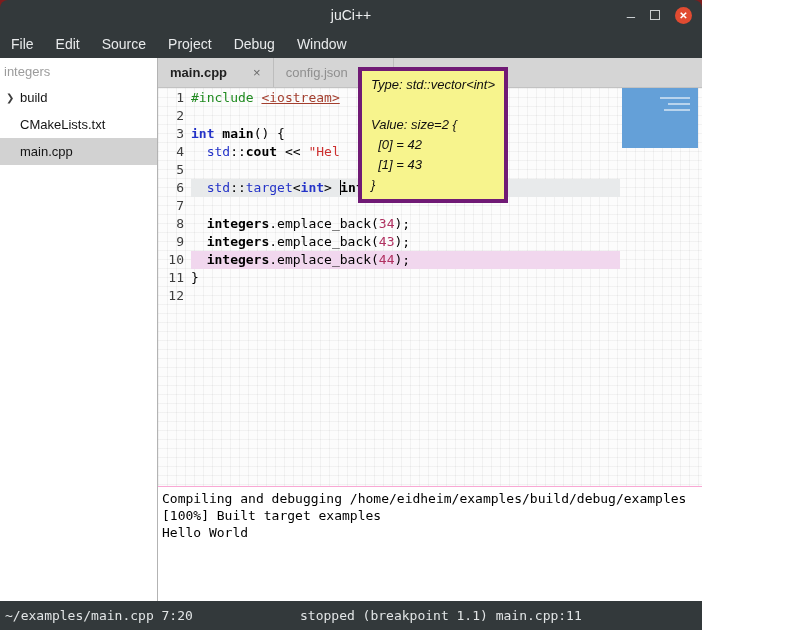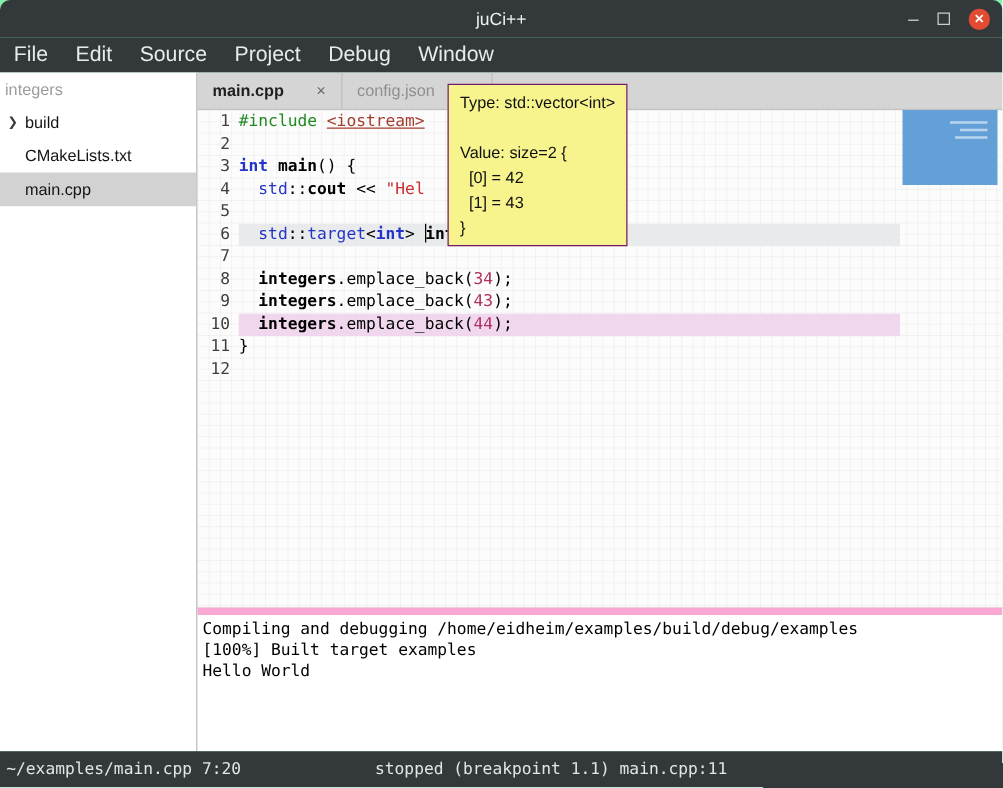--- a/index.html
+++ b/index.html
@@ -1,34 +1,34 @@
 <!DOCTYPE html>
 <html><head>
 <meta charset="utf-8">
 <style>
   * { box-sizing: border-box; }
   html,body { margin:0; padding:0; background:#ffffff; }
   body { width:802px; height:630px; font-family:"Liberation Sans", sans-serif; }
 
-  .window { position:relative; width:802px; height:630px; background:#86efac; overflow:hidden; }
+  .window { position:relative; width:702px; height:630px; background:#7f1d1d; overflow:hidden; }
 
   
   .titlebar { position:absolute; top:0; left:0; right:0; height:30px; background:#33393b;
               border-radius:8px 8px 0 0; display:flex; align-items:center; justify-content:center; }
   .title { color:#eef0f1; font-size:14px; }
   .controls { position:absolute; right:10px; top:0; height:30px; display:flex; align-items:center; gap:15px; }
   .btn-min { color:#c9ced0; font-size:15px; line-height:15px; cursor:default; }
   .btn-max { width:10px; height:10px; border:1.5px solid #c9ced0; display:inline-block; }
   .btn-close { width:17px; height:17px; border-radius:50%; background:#e14b31; color:#fff;
                font-size:10px; display:flex; align-items:center; justify-content:center; font-weight:bold; }
 
   
   .menubar { position:absolute; top:30px; left:0; right:0; height:28px; background:#33393b;
              display:flex; align-items:stretch; }
-  .menu-item { color:#e8eaeb; font-size:17px; padding:0 11px; display:flex; align-items:center; }
+  .menu-item { color:#e8eaeb; font-size:14px; padding:0 11px; display:flex; align-items:center; }
 
   
   .sidebar { position:absolute; top:58px; left:0; width:158px; bottom:29px; background:#ffffff;
              border-right:1px solid #b3b3b3; }
   .sidebar-header { color:#9c9c9c; font-size:13px; padding:6px 4px 5px 4px; }
   .tree-item { height:27px; display:flex; align-items:center; font-size:13px; color:#141414;
                padding-left:20px; position:relative; }
   .tree-item .chevron { position:absolute; left:6px; font-size:10px; color:#3c3c3c; }
   .tree-item.selected { background:#d2d2d2; }
 
@@ -67,26 +67,26 @@
   .cursor { display:inline-block; width:1.5px; height:15px; background:#000;
             vertical-align:middle; margin:0 -1px 2px 0; }
 
   
   .minimap { width:82px; position:relative; }
   .minimap-slider { position:absolute; top:0; left:2px; right:4px; height:60px; background:#64a0d8; }
   .mini-line { position:absolute; height:2px; background:rgba(255,255,255,0.55); }
 
   
   .tooltip { position:absolute; left:358px; top:67px; z-index:10; background:#f7f48d;
-             border:1px solid #701a75; padding:4px 9px; font-size:13px; color:#101010; }
+             border:4px solid #701a75; padding:4px 9px; font-size:13px; color:#101010;font-style:italic; }
   .tooltip-line { line-height:20px; white-space:pre; }
 
   
   .terminal { position:absolute; top:486px; left:158px; right:0; height:115px; background:#ffffff;
-              border-top:6px solid #f9a8d4; padding:3px 4px;
+              border-top:1px solid #f9a8d4; padding:3px 4px;
               font-family:"DejaVu Sans Mono", monospace; font-size:13px; color:#000; }
   .terminal-line { line-height:17px; white-space:pre; }
 
   
   .statusbar { position:absolute; left:0; right:0; top:601px; height:29px; background:#33393b;
                color:#e2e5e6; font-family:"DejaVu Sans Mono", monospace; font-size:13px; }
   .status-left { position:absolute; left:5px; top:0; line-height:29px; }
   .status-center { position:absolute; left:300px; top:0; line-height:29px; }
 </style>
 </head>

